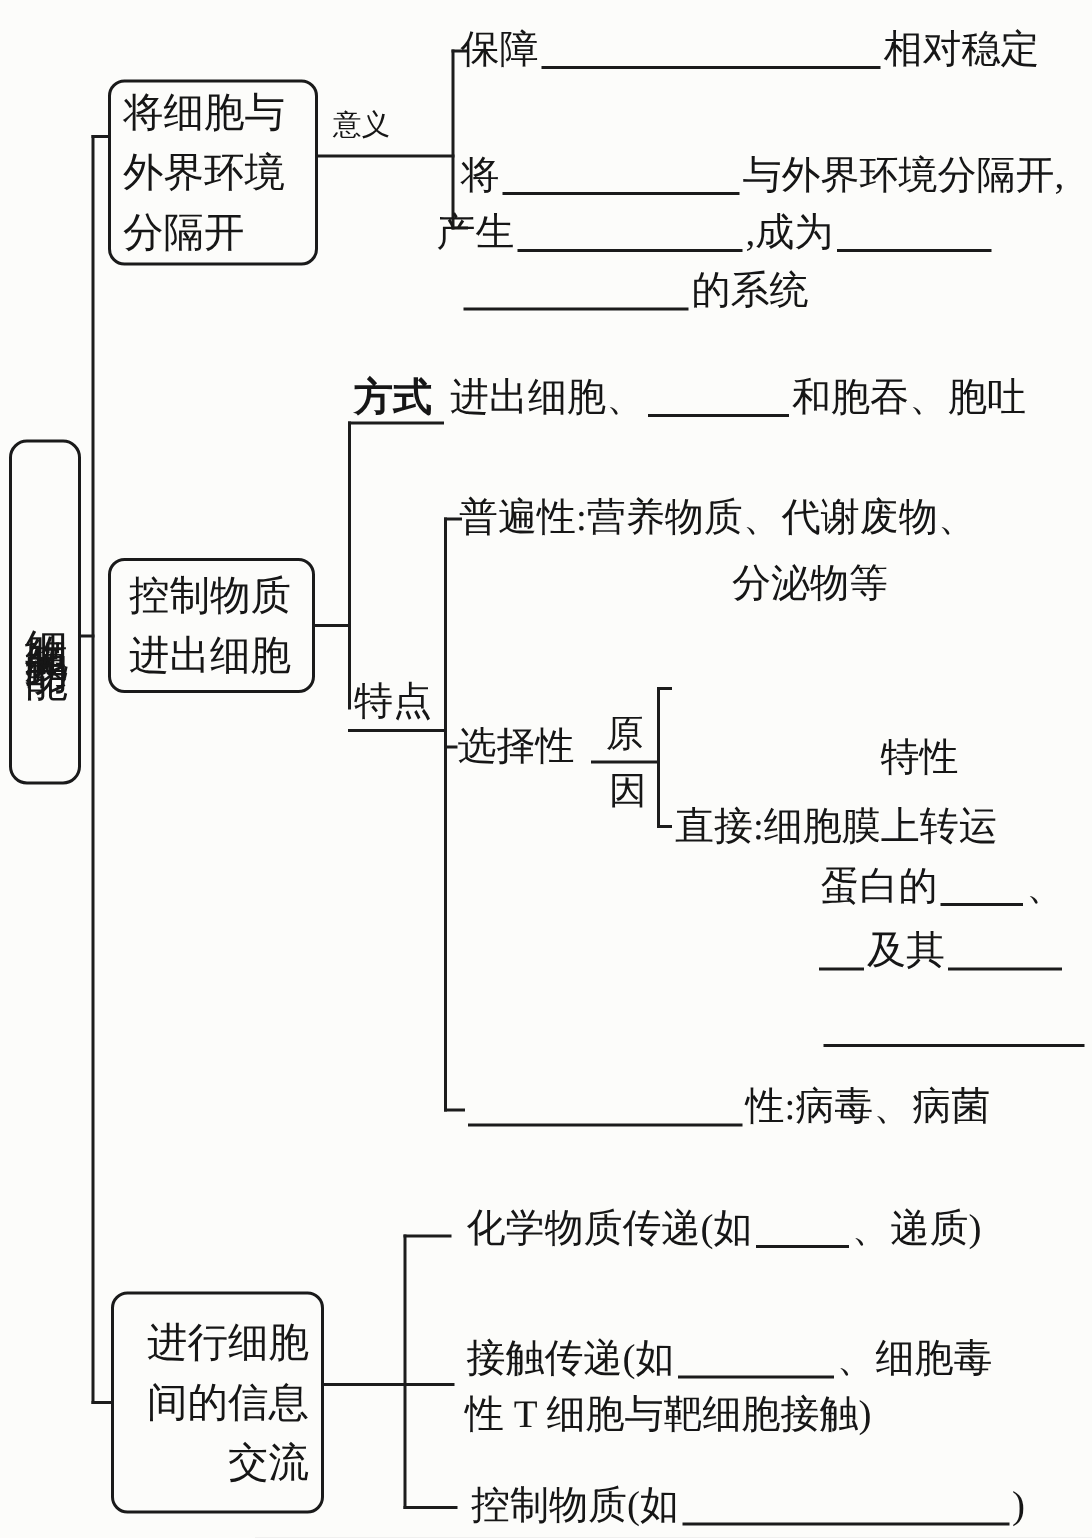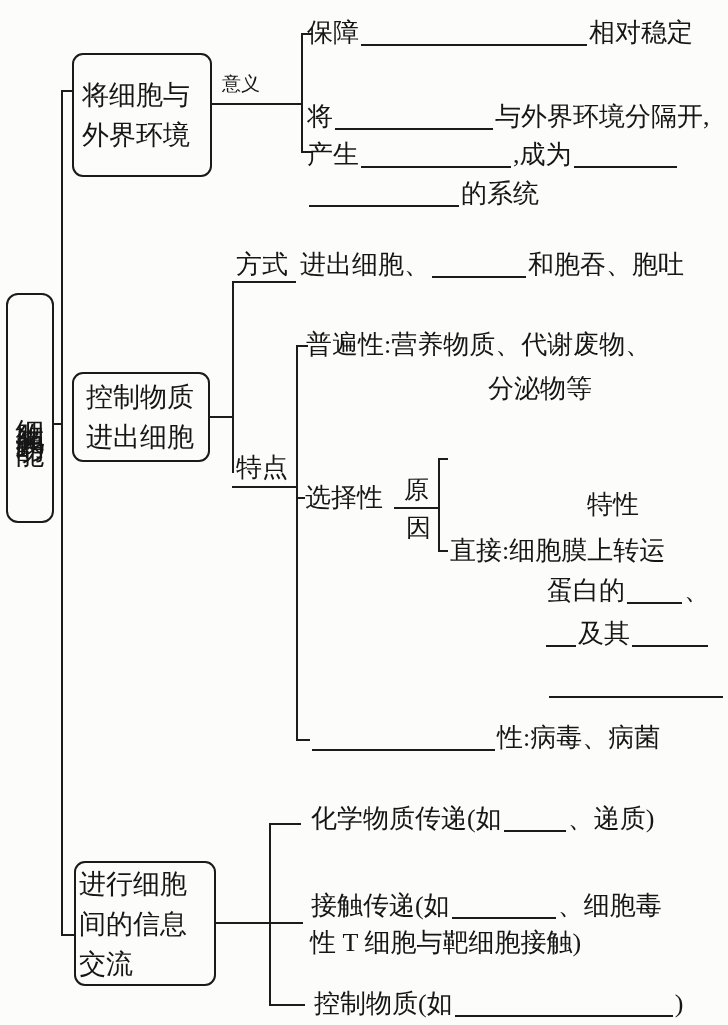--- a/index.html
+++ b/index.html
@@ -50,50 +50,51 @@
   <div class="hline" style="left:61px;top:90px;width:13px;"></div>
   <div class="hline" style="left:61px;top:934px;width:15px;"></div>
 
   <div class="rootnode" style="left:6px;top:293px;width:48px;height:230px;">
     <span>细胞膜的功能</span>
   </div>
 
   <div class="node" style="left:72px;top:53px;width:140px;height:124px;border-radius:11px;">
     <div class="nline">将细胞与</div>
     <div class="nline">外界环境</div>
+    <div class="nline">分隔开</div>
   </div>
 
   <div class="lbl" style="left:222px;top:68px;font-size:19px;">意义</div>
   <div class="hline" style="left:212px;top:103px;width:91px;"></div>
 
   <div class="vline" style="left:301px;top:33px;height:120px;"></div>
   <div class="hline" style="left:301px;top:33px;width:11px;"></div>
   <div class="hline" style="left:301px;top:151px;width:11px;"></div>
 
   <div class="tl" style="left:307px;top:16px;">
     <span>保障</span><span class="blank" style="width:226px;"></span><span>相对稳定</span>
   </div>
   <div class="tl" style="left:307px;top:100px;">
     <span>将</span><span class="blank" style="width:158px;"></span><span>与外界环境分隔开,</span>
   </div>
-  <div class="tl" style="left:307px;top:138px;">
+  <div class="tl" style="left:291px;top:138px;">
     <span>产生</span><span class="blank" style="width:150px;"></span><span>,成为</span><span class="blank" style="width:103px;"></span>
   </div>
   <div class="tl" style="left:307px;top:177px;">
     <span class="blank" style="width:150px;"></span><span>的系统</span>
   </div>
 
   <div class="node" style="left:72px;top:372px;width:138px;height:90px;padding-left:12px;">
     <div class="nline">控制物质</div>
     <div class="nline">进出细胞</div>
   </div>
   <div class="hline" style="left:208px;top:416px;width:26px;"></div>
   <div class="vline" style="left:232px;top:281px;height:192px;"></div>
 
-  <div class="lbl" style="left:236px;top:249px;">方式</div>
+  <div class="lbl" style="left:236px;top:249px;font-weight:bold;">方式</div>
   <div class="hline" style="left:232px;top:281px;width:64px;"></div>
   <div class="tl" style="left:300px;top:248px;">
     <span>进出细胞、</span><span class="blank" style="width:94px;"></span><span>和胞吞、胞吐</span>
   </div>
 
   <div class="lbl" style="left:236px;top:452px;">特点</div>
   <div class="hline" style="left:232px;top:486px;width:66px;"></div>
 
   <div class="vline" style="left:296px;top:345px;height:396px;"></div>
   <div class="hline" style="left:296px;top:345px;width:12px;"></div>
@@ -122,21 +123,21 @@
     <span class="blank" style="width:30px;"></span><span>及其</span><span class="blank" style="width:76px;"></span>
   </div>
   <div class="tl" style="left:547px;top:668px;">
     <span class="blank" style="width:174px;"></span>
   </div>
 
   <div class="tl" style="left:310px;top:721px;">
     <span class="blank" style="width:183px;"></span><span>性:病毒、病菌</span>
   </div>
 
-  <div class="node" style="left:74px;top:861px;width:142px;height:125px;padding-left:3px;">
+  <div class="node" style="left:74px;top:861px;width:142px;height:148px;padding-left:3px;text-align:right;">
     <div class="nline">进行细胞</div>
     <div class="nline">间的信息</div>
     <div class="nline">交流</div>
   </div>
   <div class="hline" style="left:216px;top:922px;width:54px;"></div>
 
   <div class="vline" style="left:269px;top:823px;height:183px;"></div>
   <div class="hline" style="left:269px;top:823px;width:32px;"></div>
   <div class="hline" style="left:269px;top:922px;width:34px;"></div>
   <div class="hline" style="left:269px;top:1004px;width:36px;"></div>

